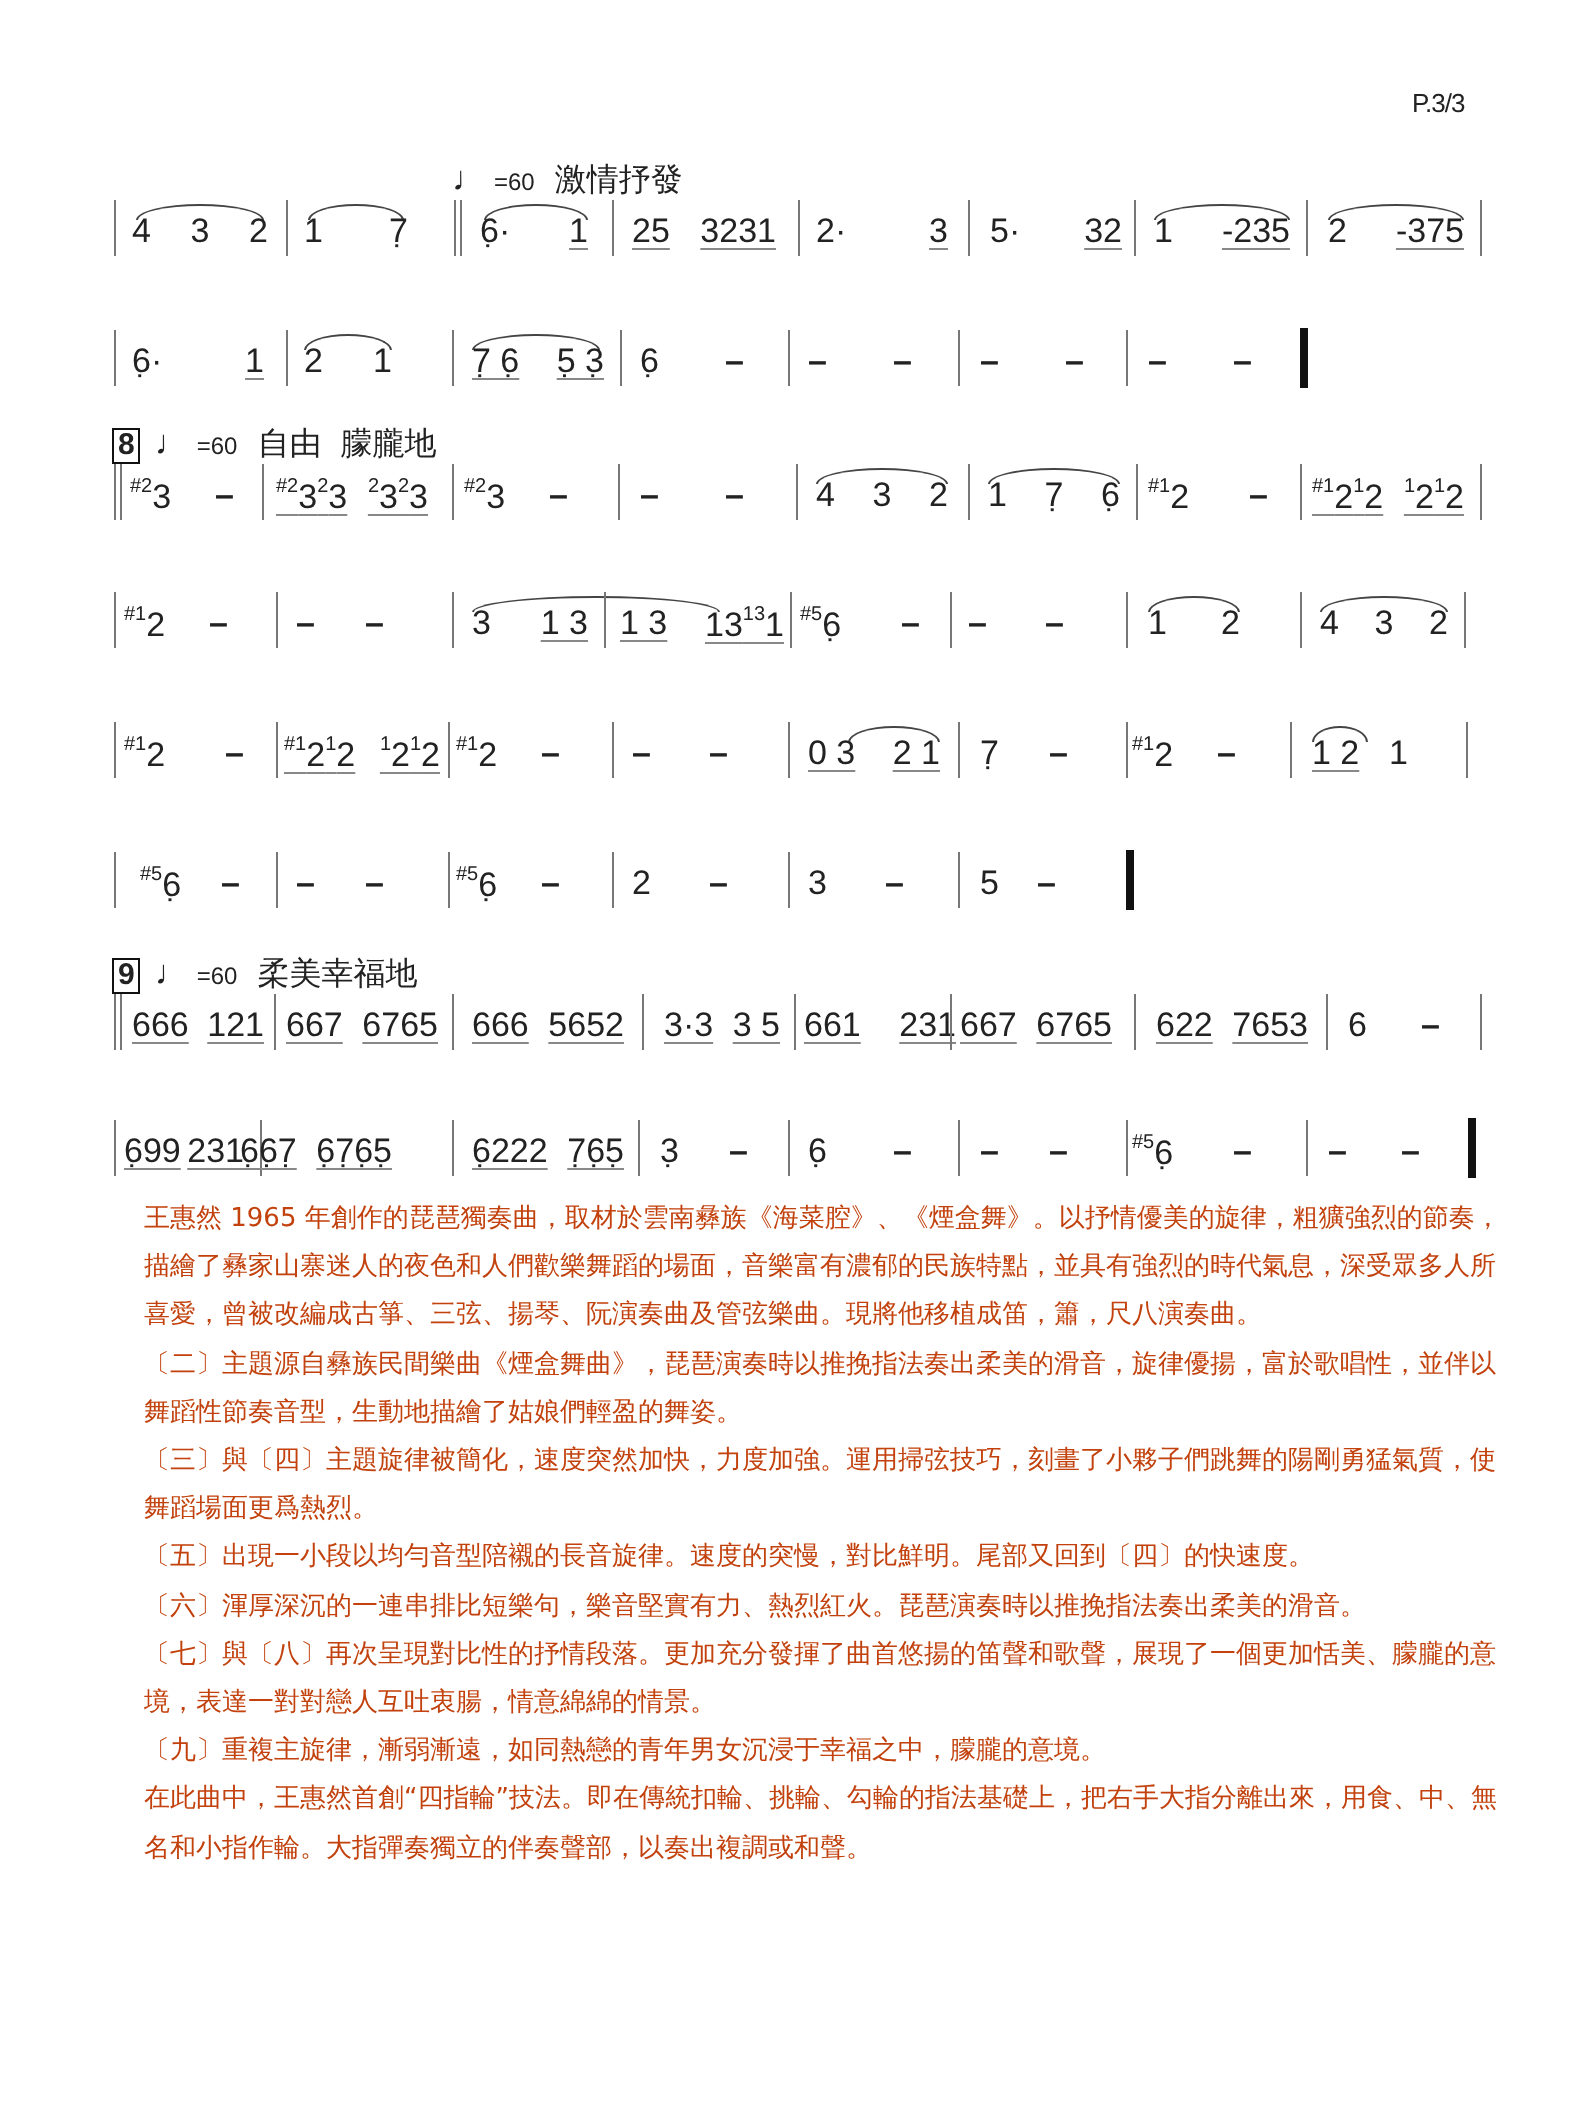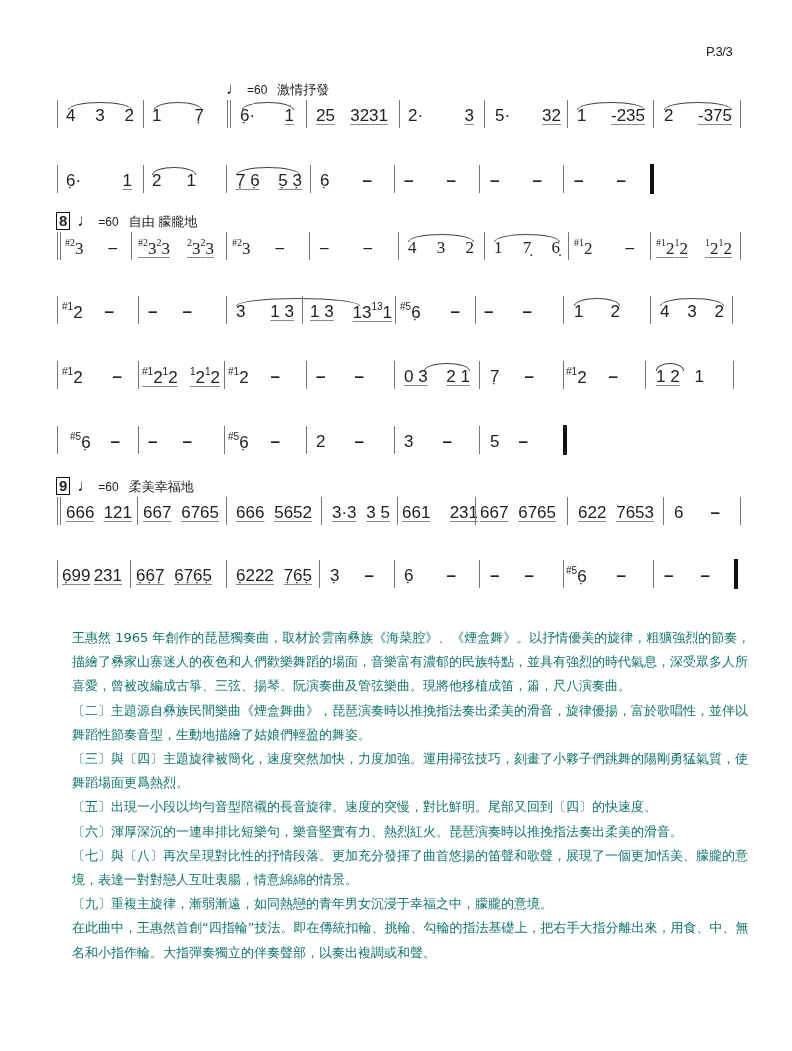--- a/index.html
+++ b/index.html
@@ -3,35 +3,35 @@
 <meta charset="utf-8">
 <style>
   * { box-sizing: border-box; margin: 0; padding: 0; }
   html, body { width: 792px; height: 1051px; background: #ffffff; overflow: hidden; }
   body { position: relative; font-family: "Liberation Sans", "DejaVu Sans", sans-serif; color: #1a1a1a; }
   .page-number { position: absolute; top: 44px; left: 706px; font-size: 13px; color: #222; letter-spacing: -0.5px; }
 
   .tempo { position: absolute; font-size: 13px; color: #222; display: flex; align-items: baseline; gap: 4px; white-space: nowrap; }
   .tempo .note-glyph { font-size: 17px; line-height: 1; }
   .tempo .tempo-val { font-size: 12px; margin-right: 6px; }
-  .tempo .expr { font-family: Liberation Sans, sans-serif; font-size: 13px; }
+  .tempo .expr { font-family: Liberation Mono, monospace; font-size: 16px; }
   .rehearsal { display: inline-block; border: 1.5px solid #111; font-size: 15px; font-weight: bold; line-height: 16px; padding: 0 2px; margin-right: 3px; }
 
   .staff { position: absolute; left: 0; width: 792px; height: 36px; }
   .bar { position: absolute; top: 0; width: 1px; height: 28px; background: #777; }
   .bar.double { width: 4px; border-left: 1px solid #777; border-right: 1px solid #777; background: transparent; }
   .bar.final { width: 4px; background: #111; height: 30px; top: -1px; }
   .measure { position: absolute; top: 4px; height: 24px; display: flex; align-items: center; justify-content: space-between; font-size: 17px; color: #222; letter-spacing: 0; }
   .measure .n { position: relative; white-space: nowrap; }
   .measure .n.ul { text-decoration: underline; text-decoration-color: #888; text-underline-offset: 3px; }
   .measure .dash { font-weight: bold; }
   .slur { position: absolute; top: -2px; height: 8px; border: 1px solid #444; border-bottom: none; border-radius: 50% 50% 0 0 / 100% 100% 0 0; }
   sup.acc { font-size: 10px; vertical-align: 8px; margin-right: 0; }
 
-  .notes { position: absolute; left: 72px; top: 598px; width: 680px; font-family: "DejaVu Sans", sans-serif; font-size: 13px; line-height: 24.2px; color: #0f766e; margin-top: 28px; }
+  .notes { position: absolute; left: 72px; top: 598px; width: 680px; font-family: "DejaVu Sans", sans-serif; font-size: 13px; line-height: 24.2px; color: #c2410c; }
   .notes p { margin: 0; }
 </style>
 </head>
 <body>
 
 <div>
 
   <div class="page-number">P.3/3</div>
 
   <div class="tempo" style="left:226px; top:80px;">
@@ -129,21 +129,21 @@
       </div>
     <div class="bar final" style="left:650px"></div>
   </div>
 
   <div class="tempo" style="left:56px; top:212px;">
     <span class="rehearsal">8</span>
     <span class="note-glyph">♩</span>
     <span class="tempo-val">=60</span>
     <span class="expr">自由 朦朧地</span>
   </div>
-  <div class="staff" style="top:232px;font-family:Liberation Serif, serif;">
+  <div class="staff" style="top:232px;">
     <div class="bar double" style="left:57px"></div>
     <div class="measure" style="left:65px;width:52px">
         <span class="n"><sup class="acc">#2</sup>3</span>
         <span class="n dash">–</span>
       </div>
     <div class="bar" style="left:131px"></div>
     <div class="measure" style="left:138px;width:76px">
         <span class="n ul"><sup class="acc">#2</sup>3<sup class="acc">2</sup>3</span>
         <span class="n ul"><sup class="acc">2</sup>3<sup class="acc">2</sup>3</span>
       </div>
@@ -362,21 +362,21 @@
     <div class="bar" style="left:740px"></div>
   </div>
 
   <div class="staff" style="top:560px;">
     <div class="bar" style="left:57px"></div>
     <div class="measure" style="left:62px;width:60px">
         <span class="n ul">6̣99</span>
         <span class="n ul">231</span>
       </div>
     <div class="bar" style="left:130px"></div>
-    <div class="measure" style="left:136px;width:76px">
+    <div class="measure" style="left:120px;width:76px">
         <span class="n ul">6̣6̣7̣</span>
         <span class="n ul">6̣7̣6̣5̣</span>
       </div>
     <div class="bar" style="left:226px"></div>
     <div class="measure" style="left:236px;width:76px">
         <span class="n ul">6̣222</span>
         <span class="n ul">7̣6̣5̣</span>
       </div>
     <div class="bar" style="left:319px"></div>
     <div class="measure" style="left:330px;width:44px">

